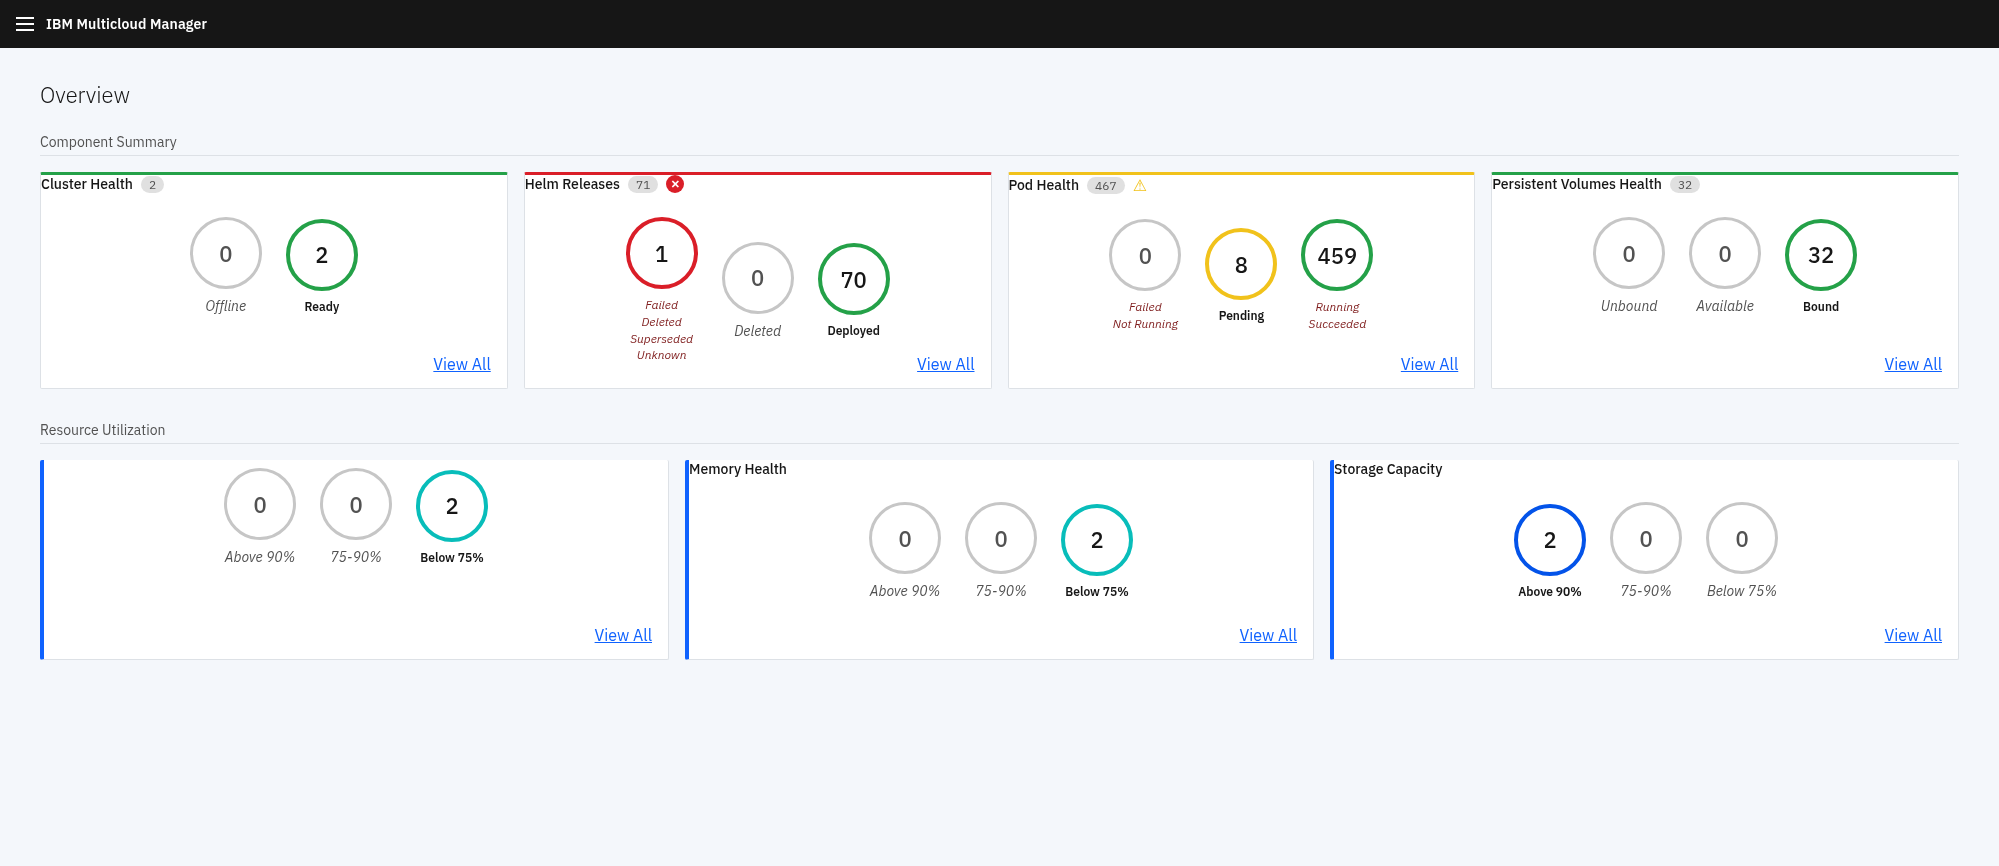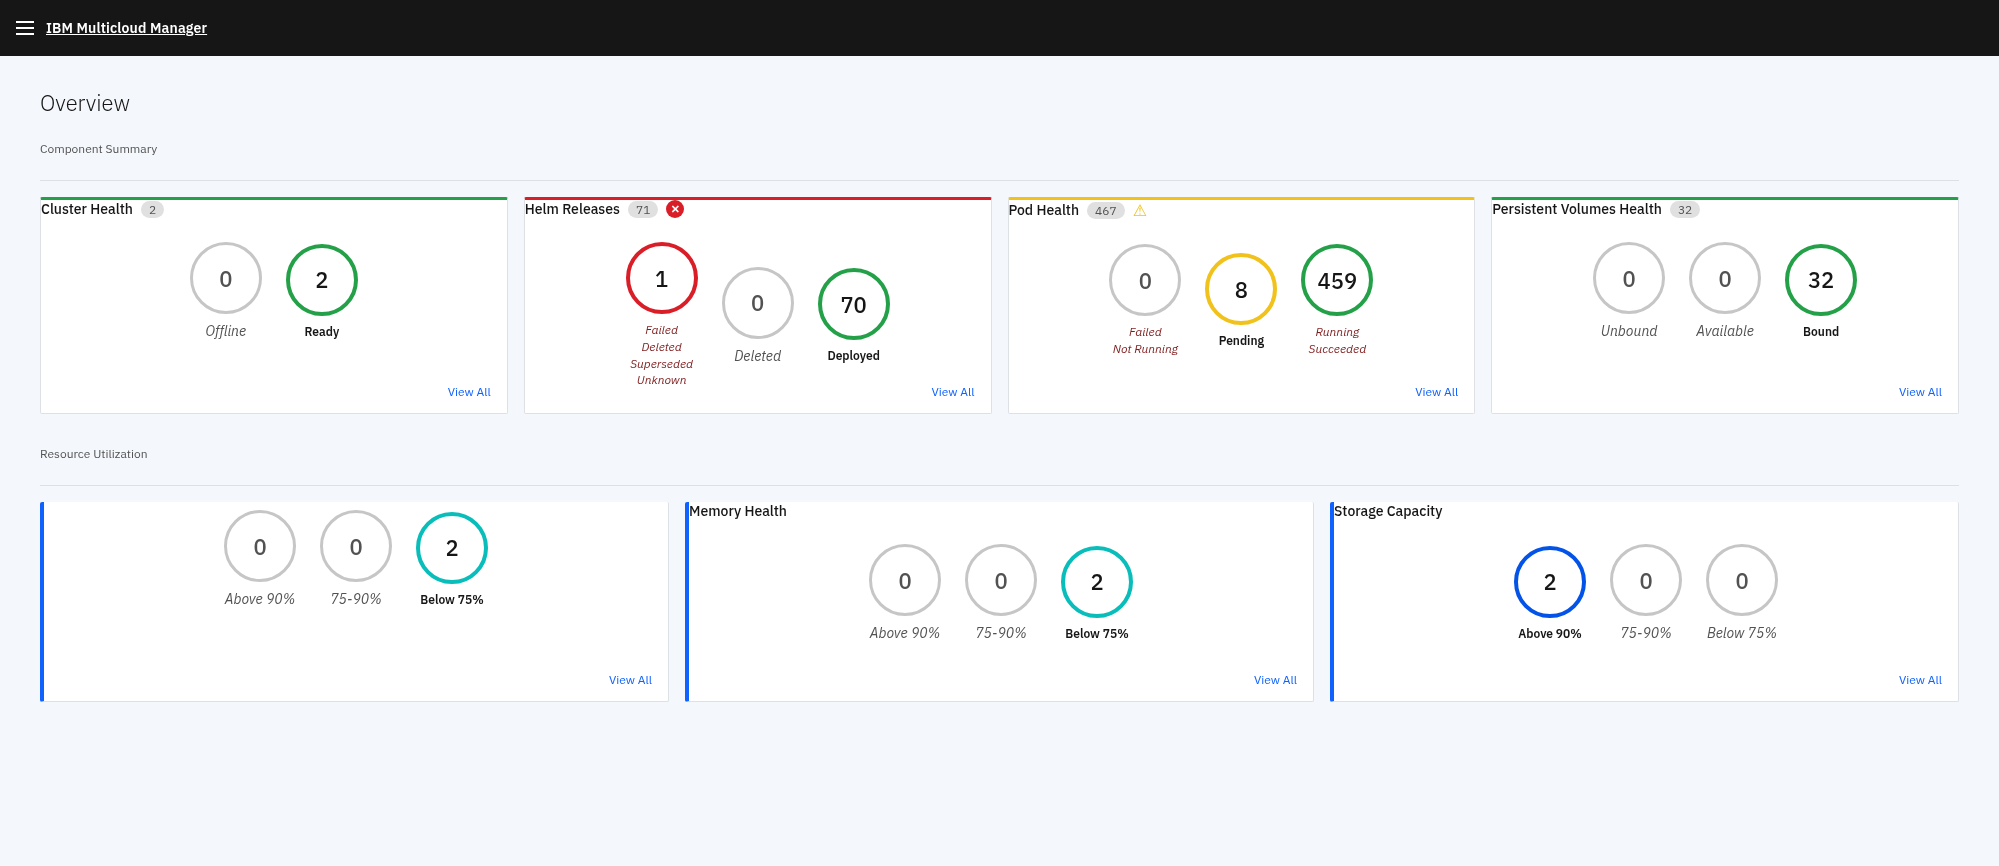--- a/index.html
+++ b/index.html
@@ -8,24 +8,23 @@
       background: #f4f7fb;
       font-size: 14px;
       color: #333;
     }
     
     .topnav {
       background: #161616;
       color: #fff;
       display: flex;
       align-items: center;
-      height: 56px;
+      height: 48px;
       padding: 18px 16px;
       gap: 12px;
-      text-decoration: underline;
     }
     .topnav-hamburger {
       cursor: pointer;
       display: flex;
       flex-direction: column;
       gap: 4px;
     }
     .topnav-hamburger span {
       display: block;
       width: 18px;
@@ -47,24 +46,24 @@
     }
     .page-title {
       font-size: 22px;
       font-weight: 300;
       color: #161616;
       margin-bottom: 24px;
     }
 
     
     .section-label {
-      font-size: 12px;
+      font-size: 14px;
       color: #525252;
       margin-bottom: 16px;
-      padding-bottom: 24px;
+      padding-bottom: 4px;
       border-bottom: 1px solid #dde1e6;
     }
 
     
     .card-grid {
       display: grid;
       grid-template-columns: repeat(4, 1fr);
       gap: 16px;
       margin-bottom: 32px;
     }
@@ -194,22 +193,23 @@
       text-align: center;
       font-style: italic;
       line-height: 1.4;
     }
 
     
     .view-all {
       position: absolute;
       bottom: 14px;
       right: 16px;
-      font-size: 12px;
+      font-size: 16px;
       color: #0f62fe;
+      text-decoration: underline;
       cursor: pointer;
     }
 
     
     .resource-section {
     }
   </style>
 </head>
 <body>
 

